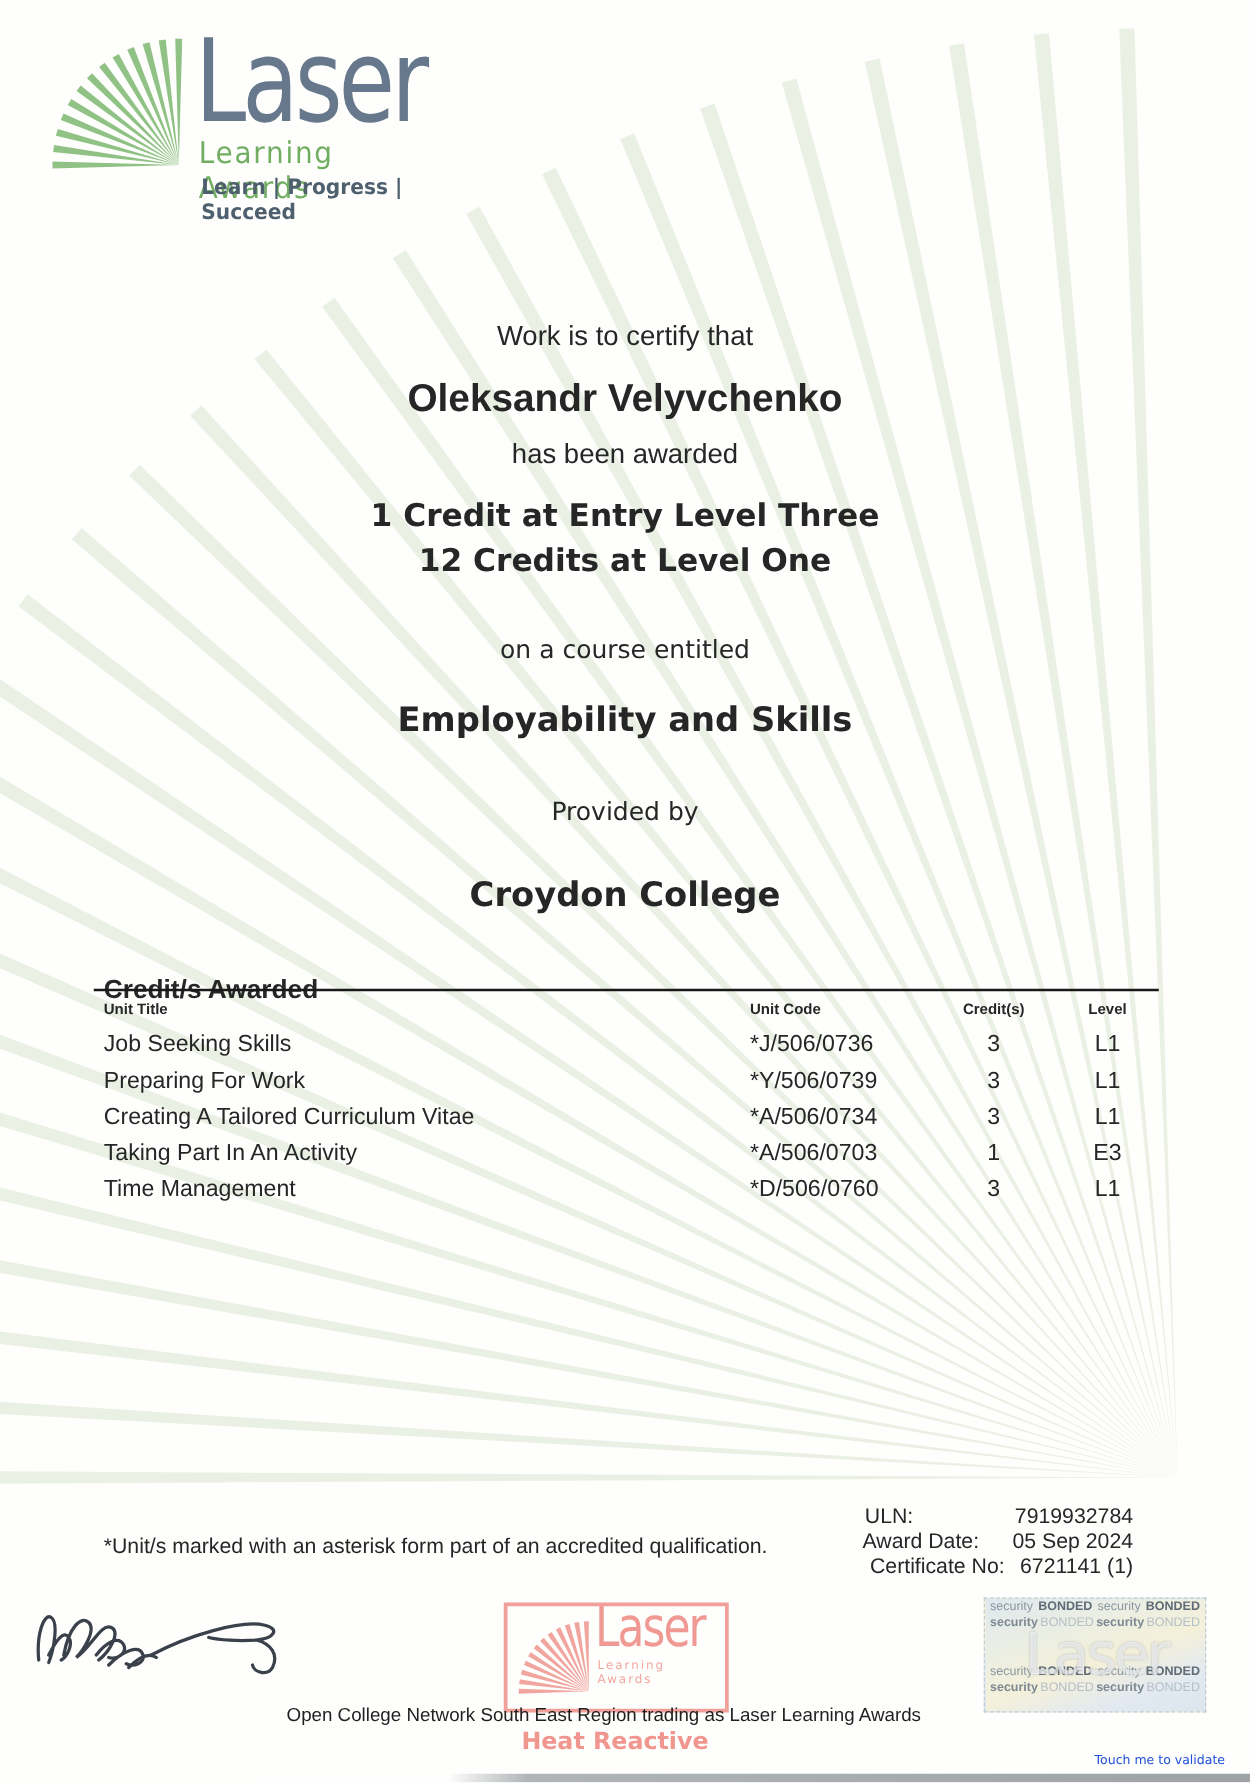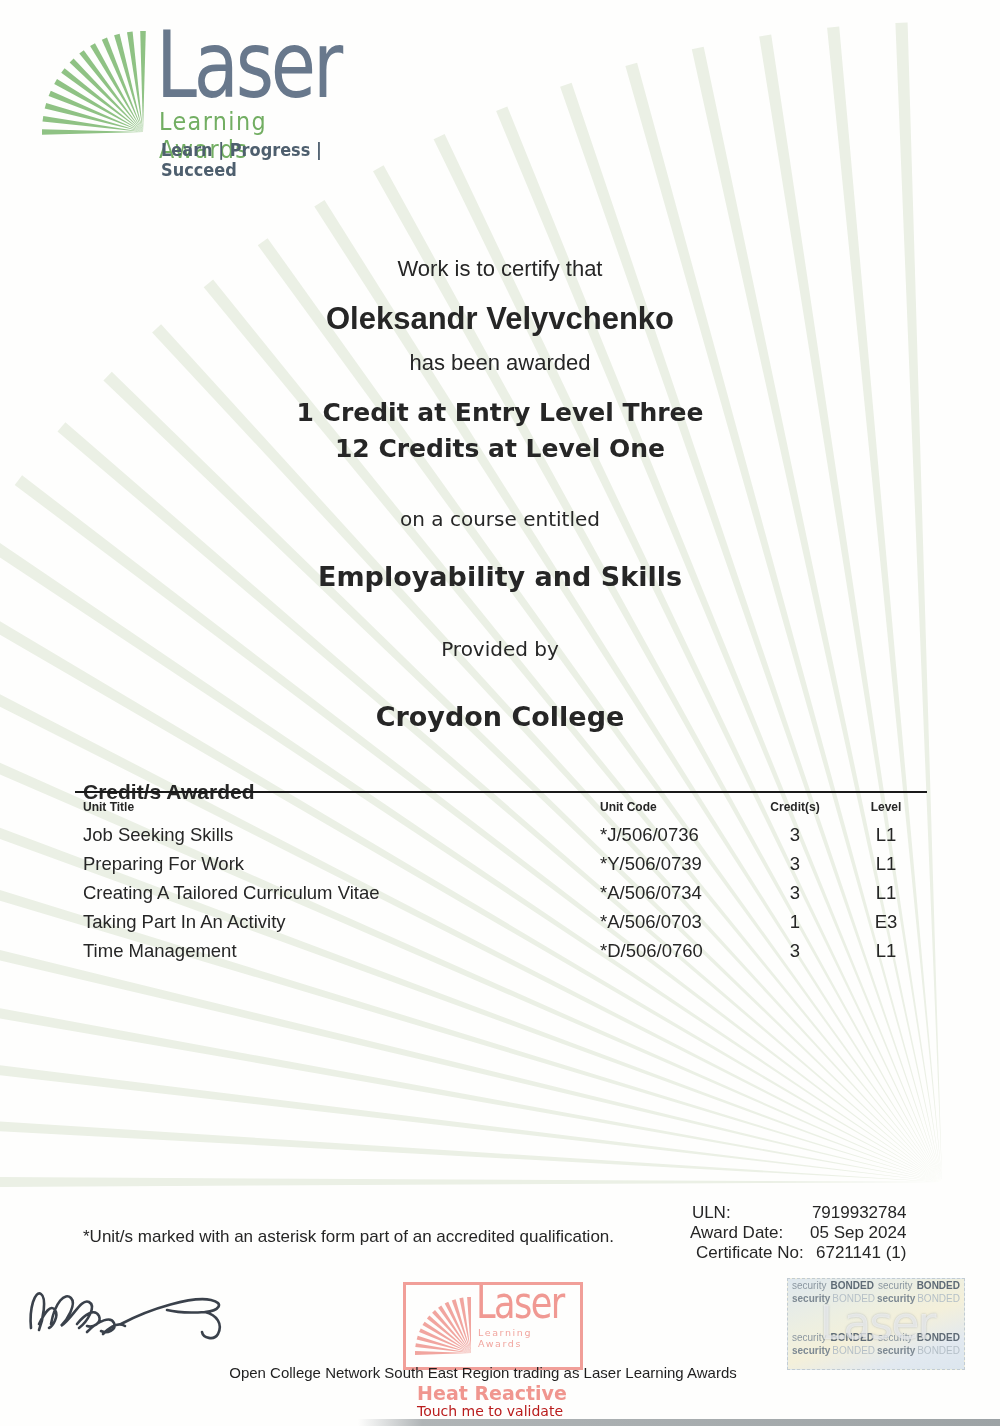--- a/index.html
+++ b/index.html
@@ -57,22 +57,22 @@
     border:3px solid rgba(238,142,135,.85);box-sizing:border-box;}
   #stampFan{position:absolute;left:6px;top:8px;width:62px;height:64px;}
   .stamp-brand{position:absolute;left:70px;top:-4px;font-family:"DejaVu Sans",sans-serif;
     font-size:44px;line-height:1;color:rgba(238,142,135,.9);letter-spacing:-2px;
     transform:scaleX(.8);transform-origin:left top;}
   .stamp-sub{position:absolute;left:72px;top:42px;font-family:"DejaVu Sans",sans-serif;
     font-size:9.5px;color:rgba(238,142,135,.8);letter-spacing:1.6px;}
   .trading{position:absolute;left:0;top:1364px;width:966px;text-align:center;font-size:15px;color:#1f1f1f;}
   .heat{position:absolute;left:0;top:1382px;width:984px;text-align:center;
     font-family:"DejaVu Sans",sans-serif;font-size:19px;font-weight:bold;color:#f0968f;}
-  .touch{position:absolute;left:0;top:1403px;width:980px;text-align:center;
-    font-family:"DejaVu Sans",sans-serif;font-size:14px;color:#b91c1c;}
+  .touch{position:absolute;left:0;top:1403px;width:980px;text-align:right;
+    font-family:"DejaVu Sans",sans-serif;font-size:10px;color:#1d4ed8;}
   
   .hologram{position:absolute;left:787px;top:1278px;width:178px;height:92px;box-sizing:border-box;
     background:linear-gradient(160deg,#dfe8ef 0%,#edefe1 35%,#f4f0da 55%,#e2e9f0 80%,#dce6ee 100%);
     border:1px dashed #c2ccd3;overflow:hidden;}
   .holo-row{display:flex;justify-content:space-between;padding:0 4px;line-height:13px;}
   .holo-row span{font-size:10px;color:#9fabb5;}
   .holo-row.dark span:nth-child(even){color:#5f6b76;font-weight:bold;}
   .holo-row.dark span:nth-child(odd){color:#8b97a1;}
   .holo-row.light span{color:#b4bfc7;}
   .holo-row.light span:nth-child(odd){color:#7d8993;font-weight:bold;}

